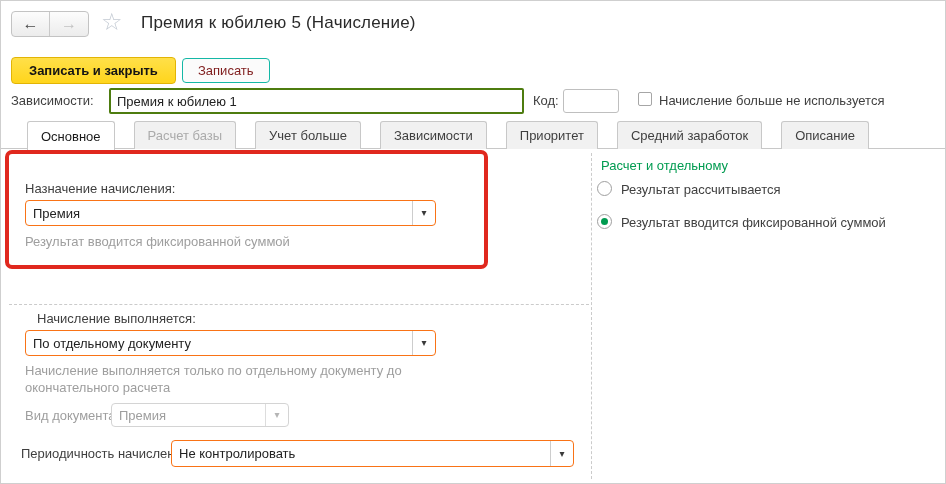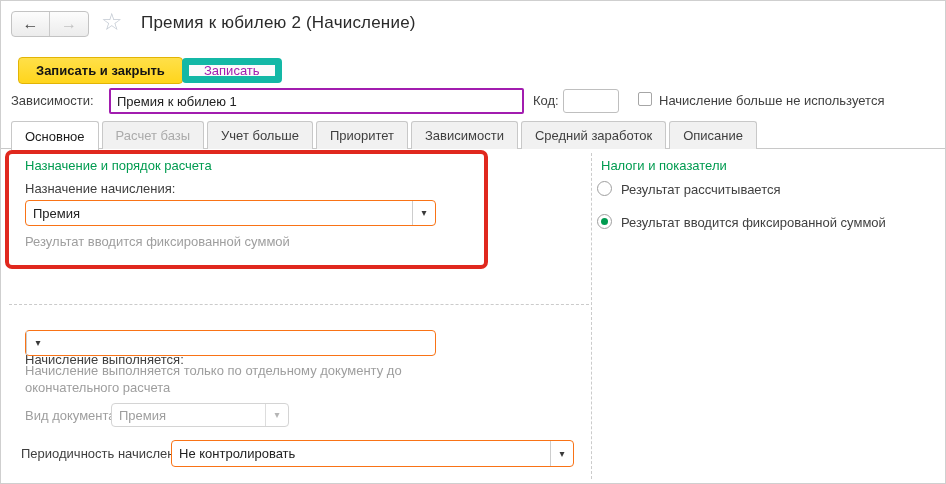--- a/index.html
+++ b/index.html
@@ -21,38 +21,38 @@
   .navbtn.back { border-right:1px solid #C9C9C9; color:#4A4A4A; font-weight:bold; }
   .navbtn.fwd { color:#C2C2C2; font-weight:bold; }
   .star { left:100px; top:8px; font-size:24px; color:#C3CAD3; line-height:26px; }
   .title { left:140px; top:12px; font-size:17px; color:#2A2A2A; letter-spacing:0.2px; }
 
   
   .btn { display:inline-flex; align-items:center; justify-content:center;
     border-radius:4px; cursor:pointer; white-space:nowrap; }
   .btn-primary { left:10px; top:56px; height:27px; padding:0 17px;
     background:linear-gradient(#FFE049,#FFD51C); border:1px solid #E2B405;
-    font-weight:bold; color:#141414;margin-left:7px; }
+    font-weight:bold; color:#141414; }
   .btn-secondary { left:181px; top:57px; height:25px; padding:0 15px;
-    background:#FBFBFB; border:7px solid #14b8a6; color:#a21caf; }
+    background:#FBFBFB; border:1px solid #14b8a6; color:#7f1d1d; }
 
   
   .field-label { line-height:16px; }
   input.txt { height:24px; border:1px solid #BFBFBF; border-radius:3px;
     padding:0 6px; font-family:inherit; font-size:13px; color:#222; outline:none; }
-  input.txt.focused { border:2px solid #a21caf; border-radius:2px; height:26px; }
+  input.txt.focused { border:2px solid #4d7c0f; border-radius:2px; height:26px; }
   .checkbox { width:14px; height:14px; border:1px solid #A6A6A6; border-radius:2px;
     background:#FFF; cursor:pointer; }
 
   
   .tabbar-line { left:0; top:147px; width:946px; height:0; border-top:1px solid #C8C8C8; }
   .tabs { left:10px; top:120px; display:flex; gap:3px; height:28px; }
   .tab { height:28px; padding:8px 13px; display:flex; align-items:center;
     background:#F1F1F1; border:1px solid #C8C8C8; border-bottom:none;
-    border-radius:3px 3px 0 0; color:#3F3F3F; cursor:pointer; position:relative; }
+    border-radius:3px 3px 0 0; color:#3F3F3F; cursor:pointer; position:relative;margin-left:16px; }
   .tab.active { background:#FFFFFF; color:#1A1A1A; height:29px; z-index:2; }
   .tab.disabled { color:#ABABAB; }
 
   
   .red-box { left:4px; top:149px; width:483px; height:119px;
     border:4px solid #E0281E; border-radius:7px; pointer-events:none; z-index:5; }
 
   .section-title { color:#009B50; }
   .hint { color:#9E9E9E; }
   .gray-label { color:#9E9E9E; }
@@ -87,60 +87,60 @@
 
   <div class="abs navgroup">
     <div class="navbtn back">
       <span>←</span>
     </div>
     <div class="navbtn fwd">
       <span>→</span>
     </div>
   </div>
   <div class="abs star">☆</div>
-  <div class="abs title">Премия к юбилею 2 (Начисление)</div>
+  <div class="abs title">Премия к юбилею 5 (Начисление)</div>
 
   <div class="abs btn btn-primary">Записать и закрыть</div>
   <div class="abs btn btn-secondary">Записать</div>
 
   <div class="abs field-label" style="left:10px; top:92px;">Зависимости:</div>
   <input class="abs txt focused" style="left: 108px; top: 87px; width: 415px;" value="Премия к юбилею 1">
   <div class="abs field-label" style="left:532px; top:92px;">Код:</div>
   <input class="abs txt" style="left: 562px; top: 88px; width: 56px;" value="">
   <div class="abs checkbox" style="left:637px; top:91px;"></div>
   <div class="abs field-label" style="left:658px; top:92px;text-align:right;">Начисление больше не используется</div>
 
   <div class="abs tabbar-line"></div>
   <div class="abs tabs">
     <div class="tab active">Основное</div>
     <div class="tab disabled">Расчет базы</div>
     <div class="tab">Учет больше</div>
+    <div class="tab">Зависимости</div>
     <div class="tab">Приоритет</div>
-    <div class="tab">Зависимости</div>
     <div class="tab">Средний заработок</div>
     <div class="tab">Описание</div>
   </div>
 
   <div class="abs red-box"></div>
 
-  <div class="abs section-title" style="left:24px; top:157px;">Назначение и порядок расчета</div>
   <div class="abs" style="left:24px; top:180px;">Назначение начисления:</div>
   <div class="combo" style="left:24px; top:199px; width:411px;">
     <span class="combo-text">Премия</span>
     <span class="combo-btn">
       <span class="tri">▾</span>
     </span>
   </div>
   <div class="abs hint" style="left:24px; top:233px;">Результат вводится фиксированной суммой</div>
 
   <div class="abs hsep"></div>
   <div class="abs vsep"></div>
 
-  <div class="abs" style="left:24px; top:310px;margin-top:41px;">Начисление выполняется:</div>
+  <div class="abs" style="left:36px; top:310px;">Начисление выполняется:</div>
   <div class="combo" style="left:24px; top:329px; width:411px;">
+    <span class="combo-text">По отдельному документу</span>
     <span class="combo-btn">
       <span class="tri">▾</span>
     </span>
   </div>
   <div class="abs hint" style="left:24px; top:361px; width:450px; line-height:17px;">Начисление выполняется только по отдельному документу до окончательного расчета</div>
 
   <div class="abs gray-label" style="left:24px; top:407px;">Вид документа:</div>
   <div class="combo disabled" style="left:110px; top:402px; width:178px; height:24px;">
     <span class="combo-text">Премия</span>
     <span class="combo-btn">
@@ -149,21 +149,21 @@
   </div>
 
   <div class="abs" style="left:20px; top:445px;">Периодичность начисления:</div>
   <div class="combo" style="left:170px; top:439px; width:403px; height:27px;">
     <span class="combo-text">Не контролировать</span>
     <span class="combo-btn">
       <span class="tri">▾</span>
     </span>
   </div>
 
-  <div class="abs section-title" style="left:600px; top:157px;">Налоги и показатели</div>
+  <div class="abs section-title" style="left:600px; top:157px;">Расчет и отдельному</div>
   <div class="abs radio" style="left:596px; top:180px;">
       <span class="dot"></span>
     </div>
   <div class="abs" style="left:620px; top:181px;">Результат рассчитывается</div>
   <div class="abs radio checked" style="left:596px; top:213px;">
       <span class="dot"></span>
     </div>
   <div class="abs" style="left:620px; top:214px;">Результат вводится фиксированной суммой</div>
 
 </div>

